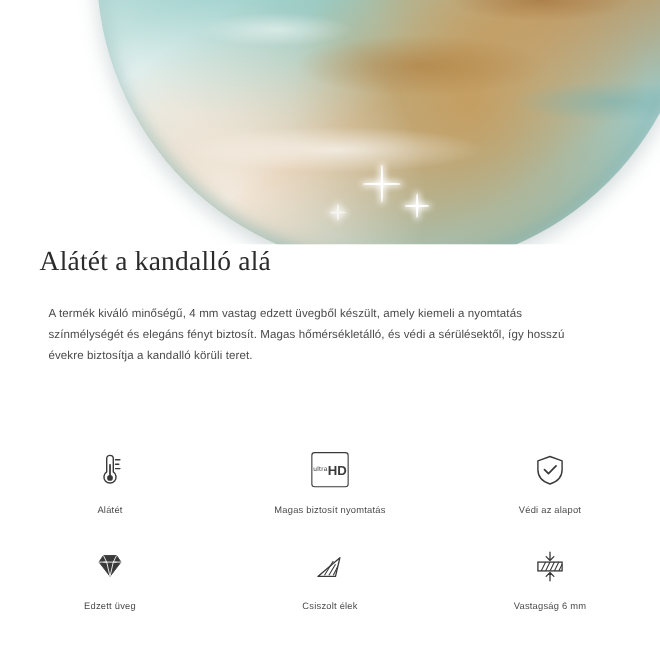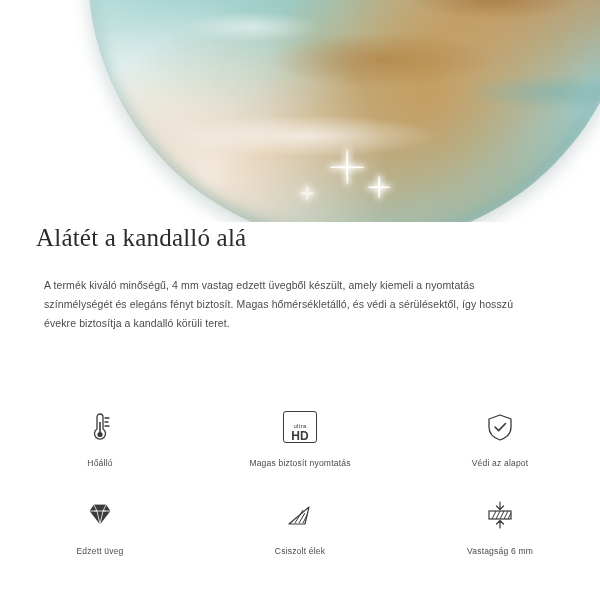--- a/index.html
+++ b/index.html
@@ -164,23 +164,23 @@
     text-align: center;
     letter-spacing: 0.2px;
   }
 
   .ultrahd-box {
     width: 32px;
     height: 30px;
     border: 1.4px solid #3a3a3a;
     border-radius: 3px;
     display: flex;
-    flex-direction: column;
+    flex-direction: row;
     align-items: center;
-    justify-content: flex-end;
+    justify-content: center;
     line-height: 1;
   }
   .ultrahd-box .u1 {
     font-size: 6px;
     letter-spacing: 0.3px;
     color: #3a3a3a;
   }
   .ultrahd-box .u2 {
     font-size: 12px;
     font-weight: bold;
@@ -215,21 +215,21 @@
 
     <div class="feature">
       <div class="feature-icon">
         <svg width="34" height="34" viewBox="0 0 34 34" fill="none" stroke="#3a3a3a" stroke-width="1.3">
           <path d="M14 7 a3 3 0 0 1 6 0 v12 a5.5 5.5 0 1 1 -6 0 z"></path>
           <circle cx="17" cy="24.5" r="2.6" fill="#3a3a3a" stroke="none"></circle>
           <rect x="16.2" y="12" width="1.6" height="11" fill="#3a3a3a" stroke="none"></rect>
           <path d="M22 8 h4 M22 12 h3 M22 16 h4" stroke-linecap="round"></path>
         </svg>
       </div>
-      <div class="feature-label">Hőálló</div>
+      <div class="feature-label">Alátét</div>
     </div>
 
     <div class="feature">
       <div class="feature-icon">
         <div class="ultrahd-box">
           <span class="u1">ultra</span>
           <span class="u2">HD</span>
         </div>
       </div>
       <div class="feature-label">Magas biztosít nyomtatás</div>

